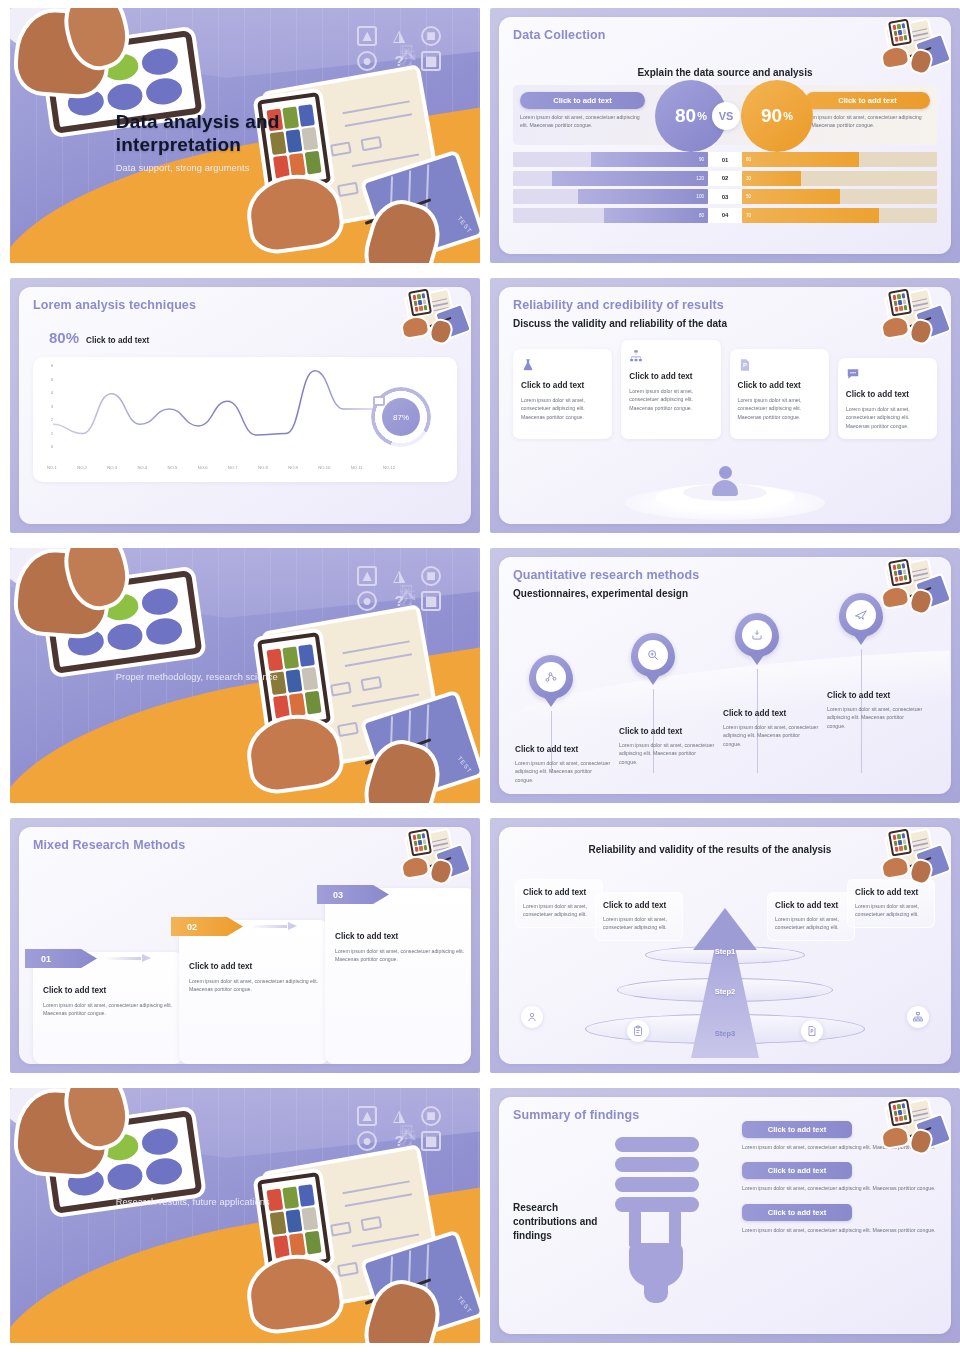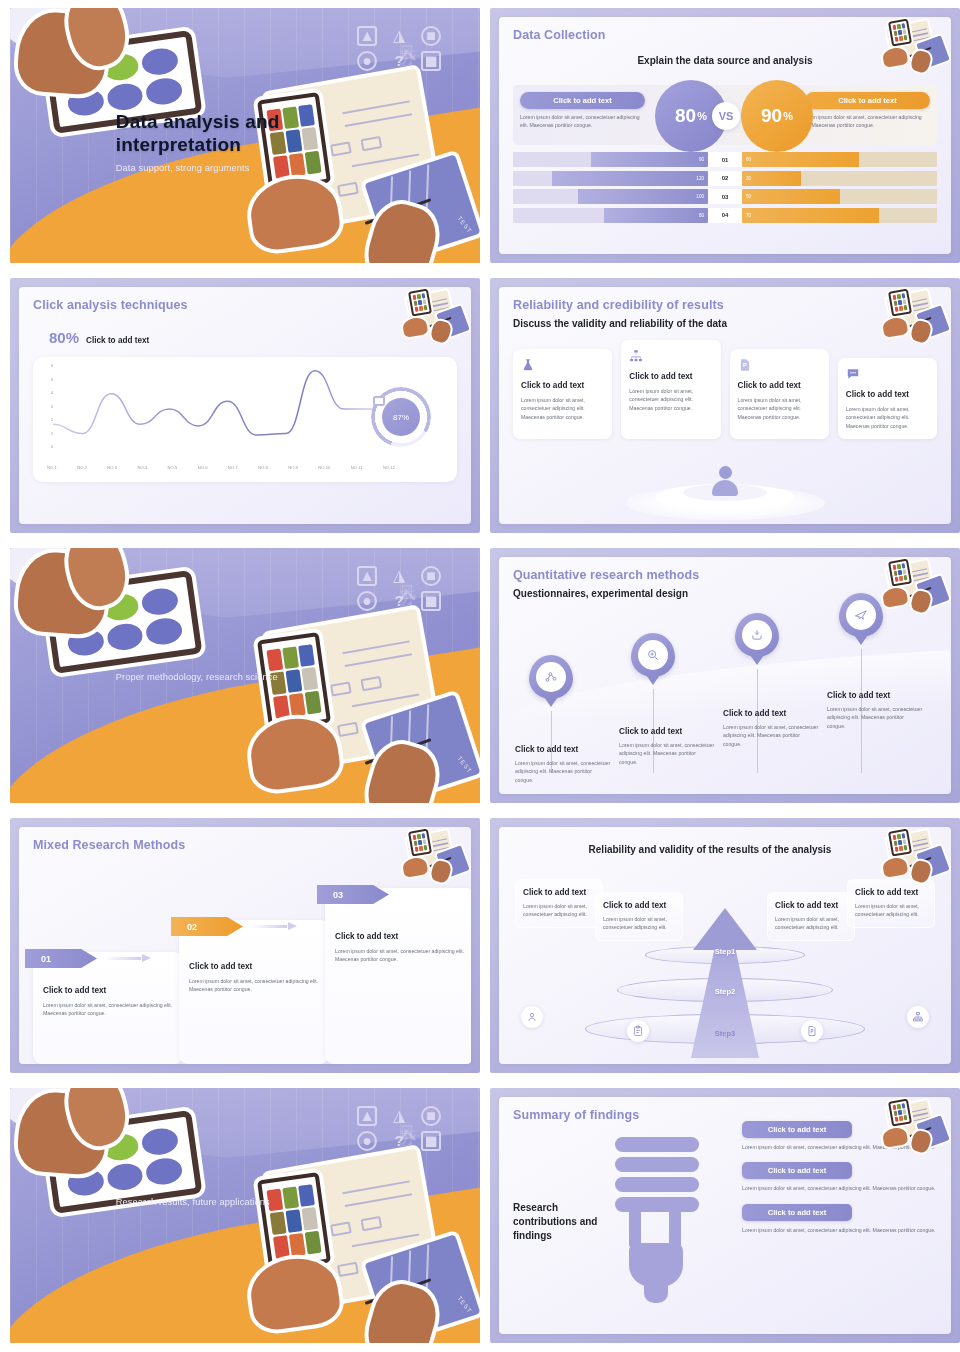--- a/index.html
+++ b/index.html
@@ -70,21 +70,21 @@
       background:#c57a4e; border-radius:50% 50% 30% 30%; box-shadow:0 0 0 4px #fff; transform:rotate(-8deg);}
   .papers .hand2{ position:absolute; right:16%; bottom:-14%; width:30%; height:42%;
       background:#b5714a; border-radius:40%; box-shadow:0 0 0 4px #fff; transform:rotate(16deg);}
   .papers .pen{ position:absolute; right:16%; bottom:24%; width:34%; height:3px;
       background:#2e2a33; transform:rotate(-20deg); border-radius:2px;}
   .papers .test{ position:absolute; right:3%; bottom:12%; color:rgba(255,255,255,.75);
       font-size:6px; letter-spacing:1px; transform:rotate(70deg);}
 
   
   .content{ background:linear-gradient(160deg,#c8c6e6 0%,#b6b4df 55%,#a8a6d8 100%); padding:9px; }
-  .card{ position:relative; width:100%; height:100%; border-radius:4px; overflow:hidden;
+  .card{ position:relative; width:100%; height:100%; border-radius:12px; overflow:hidden;
       background:linear-gradient(150deg,#fbfbfe 0%,#f6f5fc 40%,#eceafa 100%);
       box-shadow:0 1px 4px rgba(80,75,130,.10); }
   .card .inner{ position:absolute; inset:0; padding:11px 14px; }
   .stitle{ color:#8b8ccf; font-size:12.5px; font-weight:bold; letter-spacing:.1px; }
   .ssub{ color:#22242b; font-size:10px; font-weight:bold; margin-top:5px; line-height:1.35;}
   .ssub.center{ text-align:center; }
   .cta-h{ color:#1e2128; font-size:8.2px; font-weight:bold; }
   .body-t{ color:#6f7380; font-size:5.2px; line-height:1.62; }
 
   
@@ -343,21 +343,21 @@
                   <b style="background:#6f8f3c"></b>
         </div>
               </div>
         <div class="bl"></div>
               <div class="ar"></div>
               <div class="pn"></div>
               <div class="ar2"></div>
       </div>
 
       <div class="stitle">Data Collection</div>
-      <div class="ssub center" style="margin-top:12px">Explain the data source and analysis</div>
+      <div class="ssub center" style="margin-top:24px">Explain the data source and analysis</div>
 
       <div class="vs-band"></div>
       <div class="pill l">Click to add text</div>
       <div class="pill r">Click to add text</div>
       <div class="ptxt l body-t">Lorem ipsum dolor sit amet, consectetuer adipiscing elit. Maecenas porttitor congue.</div>
       <div class="ptxt r body-t">Lorem ipsum dolor sit amet, consectetuer adipiscing elit. Maecenas porttitor congue.</div>
       <div class="circ l">
         <span class="big">80</span>
         <span class="pct">%</span>
       </div>
@@ -430,21 +430,21 @@
                   <b style="background:#d96f3d"></b>
                   <b style="background:#6f8f3c"></b>
         </div>
               </div>
         <div class="bl"></div>
               <div class="ar"></div>
               <div class="pn"></div>
               <div class="ar2"></div>
       </div>
 
-      <div class="stitle">Click analysis techniques</div>
+      <div class="stitle">Lorem analysis techniques</div>
       <div style="display:flex;align-items:baseline;gap:7px;margin:17px 0 0 16px">
         <span class="pct80">80%</span>
         <span class="cta-h">Click to add text</span>
       </div>
 
       <div class="chartbox">
         <div class="axis-y" id="lc-yticks">
                 <span>6</span>
                 <span>5</span>
                 <span>4</span>

